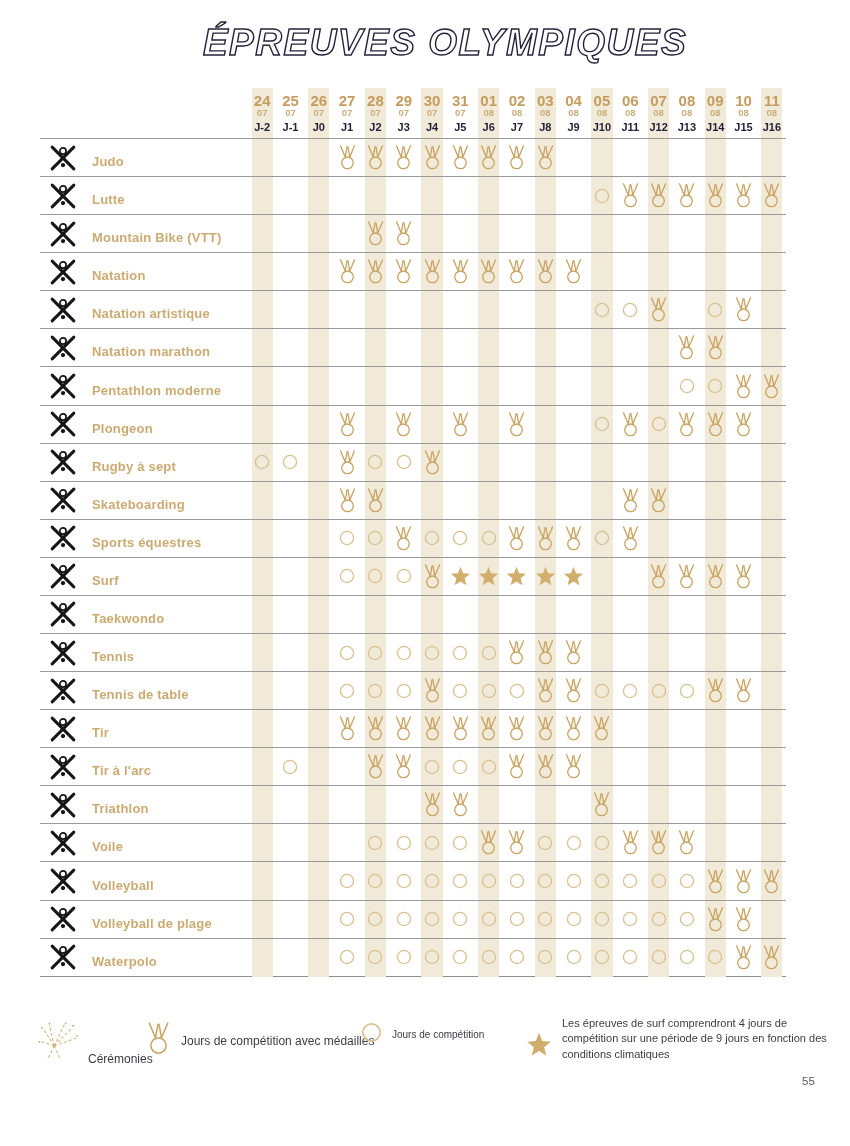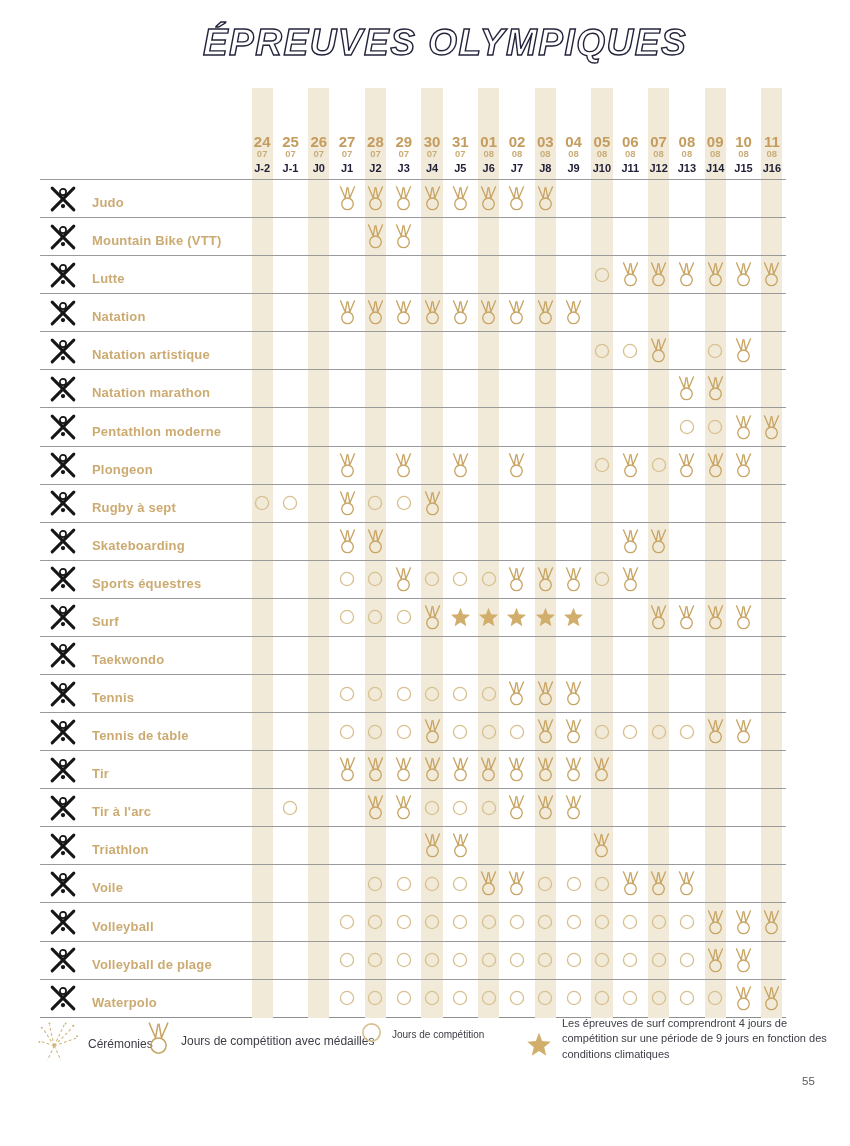--- a/index.html
+++ b/index.html
@@ -12,39 +12,39 @@
     position:absolute; top:22px; left:0; width:100%; box-sizing:border-box;
     padding-left:40px; text-align:center;
     font-size:37px; font-style:italic; font-weight:800; letter-spacing:1.5px;
     color:#ffffff; -webkit-text-stroke:1.4px #23233c;
   }
   
   .table { position:absolute; left:40px; top:88px; width:746px; }
   .stripes { position:absolute; left:0; top:0; width:100%; height:100%; z-index:0; }
   .stripe { position:absolute; top:0; height:100%; background:#f2ead9; }
   .grid-row { display:grid; grid-template-columns:208px repeat(19,1fr); position:relative; z-index:1; }
-  .header { height:50px;margin-top:41px; }
+  .header { height:50px; }
   .hcell { text-align:center; line-height:1.02; padding-top:5px; }
   .hday   { font-size:15px;  font-weight:800; color:#c49c5e; display:block; }
   .hmonth { font-size:9.5px; font-weight:800; color:#c9ad79; display:block; }
   .hjour  { font-size:11px; font-weight:800; color:#1f1f38; display:block; margin-top:4px; }
   .rows { border-bottom:1px solid #8f8f8f; }
   .row { height:38.09px; box-sizing:border-box; border-top:1px solid #9a9a9a; align-items:center; }
   .sportcell { display:flex; align-items:center; gap:13px; padding-left:6px; height:100%; }
   .sport-icon { width:33px; display:flex; justify-content:center; }
   .sport-icon svg { width:32px; height:32px; display:block; }
   .sport-label { font-size:13px; font-weight:800; color:#ccab72; letter-spacing:0.2px;margin-top:8px; }
   .sym { display:flex; align-items:center; justify-content:center; height:100%; }
   
   .legend { position:absolute; left:38px; top:1014px; width:780px; height:70px; }
   .legend-item { position:absolute; display:flex; align-items:center; gap:10px; }
   .legend-label { font-size:12px; color:#3c3c46; }
   .legend-label.big { font-size:10px; }
   .legend-note { font-size:11px; color:#3c3c46; line-height:1.4; width:268px; }
-  .li-ceremonies { left:0; top:8px; }
+  .li-ceremonies { left:0; top:8px;align-items:flex-end; }
   .li-medal { left:108px; top:8px; }
   .li-circle { left:323px; top:8px; }
   .li-star { left:488px; top:2px;align-items:flex-end; }
   
   .pageno { position:absolute; left:770px; top:1075px; font-size:11.5px; color:#58585f;margin-left:32px; }
 </style>
 </head>
 <body>
 
 <div class="title">ÉPREUVES OLYMPIQUES</div>
@@ -264,20 +264,106 @@
           <span class="sport-icon">
   <svg viewBox="0 0 34 34">
     <g stroke="#161616" stroke-linecap="round" fill="none">
       <path d="M5.5 5.5 L28.5 28.5" stroke-width="3.2"></path>
       <path d="M28.5 5.5 L5.5 28.5" stroke-width="3.2"></path>
       <circle cx="17" cy="9.5" r="3.3" stroke-width="1.8" fill="#ffffff"></circle>
       <circle cx="17" cy="24.5" r="2.3" stroke-width="0" fill="#161616"></circle>
     </g>
   </svg>
 </span>
+          <span class="sport-label">Lutte</span>
+        </div>
+        <div class="sym"></div>
+        <div class="sym"></div>
+        <div class="sym"></div>
+        <div class="sym"></div>
+        <div class="sym"></div>
+        <div class="sym"></div>
+        <div class="sym"></div>
+        <div class="sym"></div>
+        <div class="sym"></div>
+        <div class="sym"></div>
+        <div class="sym"></div>
+        <div class="sym"></div>
+        <div class="sym">
+  <svg viewBox="0 0 18 18" width="16" height="16">
+    <circle cx="9" cy="9" r="7.4" fill="none" stroke="#d8c190" stroke-width="1.5"></circle>
+  </svg>
+</div>
+        <div class="sym">
+  <svg viewBox="0 0 20 26" width="19" height="25">
+    <g fill="none" stroke="#c8a462" stroke-width="1.4" stroke-linecap="round" stroke-linejoin="round">
+      <circle cx="10" cy="18.6" r="6.1"></circle>
+      <path d="M2.6 0.7 L7.6 12.4 L9.6 1.6"></path>
+      <path d="M17.4 0.7 L12.4 12.4 L10.4 1.6"></path>
+    </g>
+  </svg>
+</div>
+        <div class="sym">
+  <svg viewBox="0 0 20 26" width="19" height="25">
+    <g fill="none" stroke="#c8a462" stroke-width="1.4" stroke-linecap="round" stroke-linejoin="round">
+      <circle cx="10" cy="18.6" r="6.1"></circle>
+      <path d="M2.6 0.7 L7.6 12.4 L9.6 1.6"></path>
+      <path d="M17.4 0.7 L12.4 12.4 L10.4 1.6"></path>
+    </g>
+  </svg>
+</div>
+        <div class="sym">
+  <svg viewBox="0 0 20 26" width="19" height="25">
+    <g fill="none" stroke="#c8a462" stroke-width="1.4" stroke-linecap="round" stroke-linejoin="round">
+      <circle cx="10" cy="18.6" r="6.1"></circle>
+      <path d="M2.6 0.7 L7.6 12.4 L9.6 1.6"></path>
+      <path d="M17.4 0.7 L12.4 12.4 L10.4 1.6"></path>
+    </g>
+  </svg>
+</div>
+        <div class="sym">
+  <svg viewBox="0 0 20 26" width="19" height="25">
+    <g fill="none" stroke="#c8a462" stroke-width="1.4" stroke-linecap="round" stroke-linejoin="round">
+      <circle cx="10" cy="18.6" r="6.1"></circle>
+      <path d="M2.6 0.7 L7.6 12.4 L9.6 1.6"></path>
+      <path d="M17.4 0.7 L12.4 12.4 L10.4 1.6"></path>
+    </g>
+  </svg>
+</div>
+        <div class="sym">
+  <svg viewBox="0 0 20 26" width="19" height="25">
+    <g fill="none" stroke="#c8a462" stroke-width="1.4" stroke-linecap="round" stroke-linejoin="round">
+      <circle cx="10" cy="18.6" r="6.1"></circle>
+      <path d="M2.6 0.7 L7.6 12.4 L9.6 1.6"></path>
+      <path d="M17.4 0.7 L12.4 12.4 L10.4 1.6"></path>
+    </g>
+  </svg>
+</div>
+        <div class="sym">
+  <svg viewBox="0 0 20 26" width="19" height="25">
+    <g fill="none" stroke="#c8a462" stroke-width="1.4" stroke-linecap="round" stroke-linejoin="round">
+      <circle cx="10" cy="18.6" r="6.1"></circle>
+      <path d="M2.6 0.7 L7.6 12.4 L9.6 1.6"></path>
+      <path d="M17.4 0.7 L12.4 12.4 L10.4 1.6"></path>
+    </g>
+  </svg>
+</div>
+      </div>
+      <div class="grid-row row">
+        <div class="sportcell">
+          <span class="sport-icon">
+  <svg viewBox="0 0 34 34">
+    <g stroke="#161616" stroke-linecap="round" fill="none">
+      <path d="M5.5 5.5 L28.5 28.5" stroke-width="3.2"></path>
+      <path d="M28.5 5.5 L5.5 28.5" stroke-width="3.2"></path>
+      <circle cx="17" cy="9.5" r="3.3" stroke-width="1.8" fill="#ffffff"></circle>
+      <circle cx="17" cy="24.5" r="2.3" stroke-width="0" fill="#161616"></circle>
+    </g>
+  </svg>
+</span>
           <span class="sport-label">Mountain Bike (VTT)</span>
         </div>
         <div class="sym"></div>
         <div class="sym"></div>
         <div class="sym"></div>
         <div class="sym"></div>
         <div class="sym">
   <svg viewBox="0 0 20 26" width="19" height="25">
     <g fill="none" stroke="#c8a462" stroke-width="1.4" stroke-linecap="round" stroke-linejoin="round">
       <circle cx="10" cy="18.6" r="6.1"></circle>
@@ -301,106 +387,20 @@
         <div class="sym"></div>
         <div class="sym"></div>
         <div class="sym"></div>
         <div class="sym"></div>
         <div class="sym"></div>
         <div class="sym"></div>
         <div class="sym"></div>
         <div class="sym"></div>
         <div class="sym"></div>
         <div class="sym"></div>
-      </div>
-      <div class="grid-row row">
-        <div class="sportcell">
-          <span class="sport-icon">
-  <svg viewBox="0 0 34 34">
-    <g stroke="#161616" stroke-linecap="round" fill="none">
-      <path d="M5.5 5.5 L28.5 28.5" stroke-width="3.2"></path>
-      <path d="M28.5 5.5 L5.5 28.5" stroke-width="3.2"></path>
-      <circle cx="17" cy="9.5" r="3.3" stroke-width="1.8" fill="#ffffff"></circle>
-      <circle cx="17" cy="24.5" r="2.3" stroke-width="0" fill="#161616"></circle>
-    </g>
-  </svg>
-</span>
-          <span class="sport-label">Lutte</span>
-        </div>
-        <div class="sym"></div>
-        <div class="sym"></div>
-        <div class="sym"></div>
-        <div class="sym"></div>
-        <div class="sym"></div>
-        <div class="sym"></div>
-        <div class="sym"></div>
-        <div class="sym"></div>
-        <div class="sym"></div>
-        <div class="sym"></div>
-        <div class="sym"></div>
-        <div class="sym"></div>
-        <div class="sym">
-  <svg viewBox="0 0 18 18" width="16" height="16">
-    <circle cx="9" cy="9" r="7.4" fill="none" stroke="#d8c190" stroke-width="1.5"></circle>
-  </svg>
-</div>
-        <div class="sym">
-  <svg viewBox="0 0 20 26" width="19" height="25">
-    <g fill="none" stroke="#c8a462" stroke-width="1.4" stroke-linecap="round" stroke-linejoin="round">
-      <circle cx="10" cy="18.6" r="6.1"></circle>
-      <path d="M2.6 0.7 L7.6 12.4 L9.6 1.6"></path>
-      <path d="M17.4 0.7 L12.4 12.4 L10.4 1.6"></path>
-    </g>
-  </svg>
-</div>
-        <div class="sym">
-  <svg viewBox="0 0 20 26" width="19" height="25">
-    <g fill="none" stroke="#c8a462" stroke-width="1.4" stroke-linecap="round" stroke-linejoin="round">
-      <circle cx="10" cy="18.6" r="6.1"></circle>
-      <path d="M2.6 0.7 L7.6 12.4 L9.6 1.6"></path>
-      <path d="M17.4 0.7 L12.4 12.4 L10.4 1.6"></path>
-    </g>
-  </svg>
-</div>
-        <div class="sym">
-  <svg viewBox="0 0 20 26" width="19" height="25">
-    <g fill="none" stroke="#c8a462" stroke-width="1.4" stroke-linecap="round" stroke-linejoin="round">
-      <circle cx="10" cy="18.6" r="6.1"></circle>
-      <path d="M2.6 0.7 L7.6 12.4 L9.6 1.6"></path>
-      <path d="M17.4 0.7 L12.4 12.4 L10.4 1.6"></path>
-    </g>
-  </svg>
-</div>
-        <div class="sym">
-  <svg viewBox="0 0 20 26" width="19" height="25">
-    <g fill="none" stroke="#c8a462" stroke-width="1.4" stroke-linecap="round" stroke-linejoin="round">
-      <circle cx="10" cy="18.6" r="6.1"></circle>
-      <path d="M2.6 0.7 L7.6 12.4 L9.6 1.6"></path>
-      <path d="M17.4 0.7 L12.4 12.4 L10.4 1.6"></path>
-    </g>
-  </svg>
-</div>
-        <div class="sym">
-  <svg viewBox="0 0 20 26" width="19" height="25">
-    <g fill="none" stroke="#c8a462" stroke-width="1.4" stroke-linecap="round" stroke-linejoin="round">
-      <circle cx="10" cy="18.6" r="6.1"></circle>
-      <path d="M2.6 0.7 L7.6 12.4 L9.6 1.6"></path>
-      <path d="M17.4 0.7 L12.4 12.4 L10.4 1.6"></path>
-    </g>
-  </svg>
-</div>
-        <div class="sym">
-  <svg viewBox="0 0 20 26" width="19" height="25">
-    <g fill="none" stroke="#c8a462" stroke-width="1.4" stroke-linecap="round" stroke-linejoin="round">
-      <circle cx="10" cy="18.6" r="6.1"></circle>
-      <path d="M2.6 0.7 L7.6 12.4 L9.6 1.6"></path>
-      <path d="M17.4 0.7 L12.4 12.4 L10.4 1.6"></path>
-    </g>
-  </svg>
-</div>
       </div>
       <div class="grid-row row">
         <div class="sportcell">
           <span class="sport-icon">
   <svg viewBox="0 0 34 34">
     <g stroke="#161616" stroke-linecap="round" fill="none">
       <path d="M5.5 5.5 L28.5 28.5" stroke-width="3.2"></path>
       <path d="M28.5 5.5 L5.5 28.5" stroke-width="3.2"></path>
       <circle cx="17" cy="9.5" r="3.3" stroke-width="1.8" fill="#ffffff"></circle>
       <circle cx="17" cy="24.5" r="2.3" stroke-width="0" fill="#161616"></circle>

